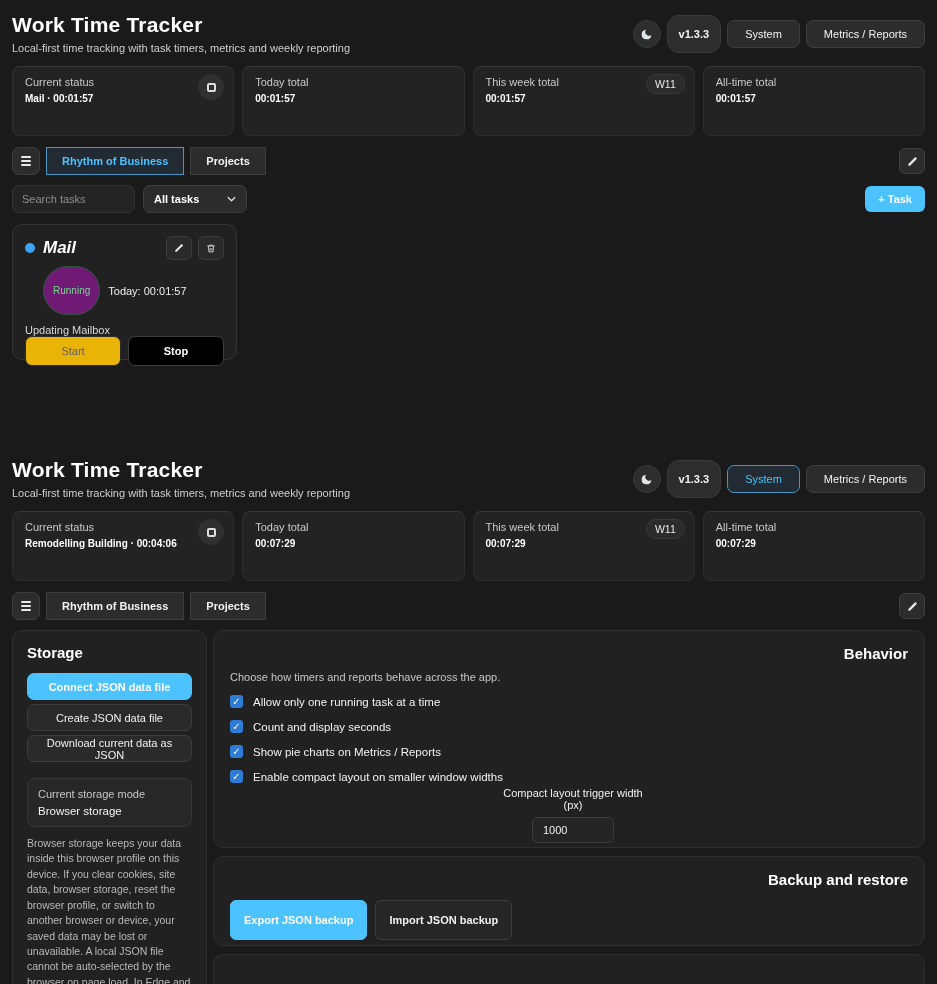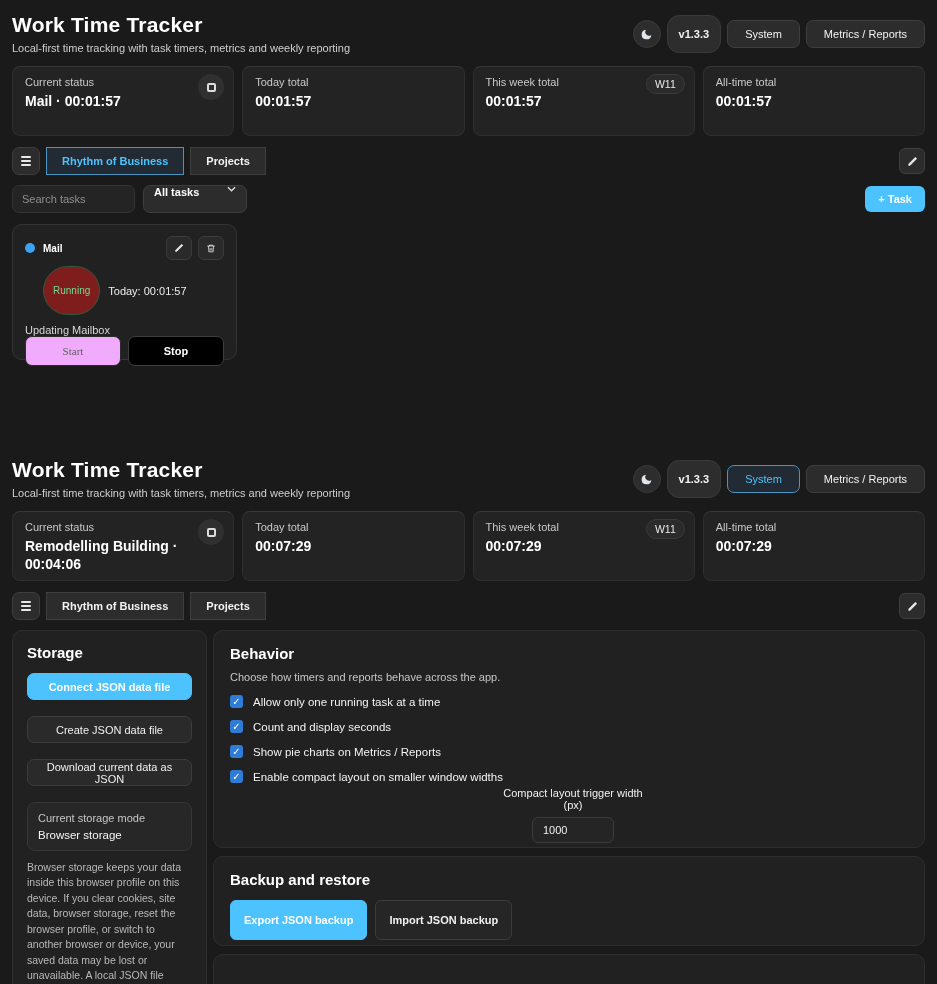--- a/index.html
+++ b/index.html
@@ -23,21 +23,21 @@
     display:flex; align-items:center; font-size:11px; font-weight:bold; color:#f2f2f2; }
   .nav-btn { height:28px; padding:0 17px; border-radius:7px; background:#2c2c2c; border:1px solid #3e3e3e;
     color:#f2f2f2; font-size:11px; display:flex; align-items:center; cursor:pointer; font-family:inherit; }
   .nav-btn.active { color:#4cc2ff; border-color:#4795c2; background:#222b33; }
 
   
   .stats { display:grid; grid-template-columns:repeat(4,1fr); gap:8px; margin-top:12px; }
   .stat { position:relative; height:70px; background:#232323; border:1px solid #2e2e2e; border-top-color:#383838;
     border-radius:8px; padding:9px 12px; }
   .stat .lbl { font-size:11px; color:#c9c9c9; }
-  .stat .val { font-size:14px; font-weight:bold; margin-top:4px; line-height:1.3; }
+  .stat .val { font-size:10px; font-weight:bold; margin-top:4px; line-height:1.3; }
   .stat .corner { position:absolute; top:7px; right:9px; }
   .stopcircle-btn { width:26px; height:26px; border-radius:50%; background:#303030; border:none;
     display:flex; align-items:center; justify-content:center; cursor:pointer; }
   .stop-sq { width:9px; height:9px; border:2px solid #dcdcdc; border-radius:2px; }
   .wpill { height:20px; padding:0 8px; border-radius:10px; background:#2b2b2b; border:1px solid #3a3a3a;
     font-size:10.5px; display:flex; align-items:center; color:#e8e8e8; }
 
   
   .tabs { display:flex; gap:6px; margin-top:11px; align-items:center; }
   .icon-btn { width:28px; height:28px; border-radius:7px; background:#2c2c2c; border:1px solid #3e3e3e;
@@ -49,61 +49,61 @@
   .pencil-btn { width:26px; height:26px; border-radius:6px; background:#2c2c2c; border:1px solid #3e3e3e;
     display:flex; align-items:center; justify-content:center; cursor:pointer; }
   .hamb { display:flex; flex-direction:column; gap:2px; }
   .hamb i { display:block; width:10px; height:2px; background:#e8e8e8; border-radius:1px; }
 
   .searchrow { display:flex; gap:8px; margin-top:10px; align-items:center; }
   .search-input { width:123px; height:28px; background:#242424; border:1px solid #333; border-radius:7px;
     color:#eee; font-size:11px; padding:0 9px; font-family:inherit; outline:none; }
   .search-input::placeholder { color:#8e8e8e; }
   .select { width:104px; height:28px; background:#2c2c2c; border:1px solid #3e3e3e; border-radius:7px;
-    display:flex; align-items:flex-start; justify-content:space-between; padding:0 10px; font-size:11px;
+    display:flex; align-items:center; justify-content:space-between; padding:0 10px; font-size:11px;
     font-weight:bold; cursor:pointer; }
   .add-btn { height:26px; padding:0 13px; border-radius:6px; background:#4cc2ff; border:none; color:#fff;
     font-size:11px; font-weight:bold; display:flex; align-items:center; cursor:pointer; font-family:inherit; }
 
   
   .task-card { width:225px; height:136px; margin-top:11px; background:#212121; border:1px solid #343434;
     border-radius:10px; padding:11px 12px; display:flex; flex-direction:column; }
   .task-head { display:flex; align-items:center; }
   .dot { width:10px; height:10px; border-radius:50%; background:#3ba2f4; margin-right:8px; flex-shrink:0; }
-  .task-name { font-size:10px; font-weight:bold; flex:1; }
+  .task-name { font-size:17px; font-weight:bold; flex:1;font-style:italic; }
   .mini-btn { width:26px; height:24px; border-radius:6px; background:#2a2a2a; border:1px solid #3c3c3c;
     display:flex; align-items:center; justify-content:center; margin-left:6px; cursor:pointer; }
   .badge-row { display:flex; align-items:center; gap:8px; margin-top:6px; margin-left:18px; }
-  .badge { padding:18px 9px; border-radius:999px; background:#7f1d1d; border:1px solid #2e5a3e;
+  .badge { padding:18px 9px; border-radius:999px; background:#701a75; border:1px solid #2e5a3e;
     color:#74d98e; font-size:10px; }
   .today-txt { font-size:11px; color:#ececec; }
   .task-desc { font-size:11px; color:#d9d9d9; margin-top:9px; }
   .task-actions { display:flex; gap:7px; margin-top:auto; }
   .ta-btn { flex:1; height:30px; border-radius:7px; font-size:11px; display:flex; align-items:center;
     justify-content:center; font-family:inherit; cursor:pointer; }
-  .ta-btn.start { background:#f0abfc; border:1px solid #2c2c2c; color:#616161;font-family:Liberation Serif, serif; }
+  .ta-btn.start { background:#eab308; border:1px solid #2c2c2c; color:#616161; }
   .ta-btn.stop { background:#000000; border:1px solid #3e3e3e; color:#fff; font-weight:bold; }
 
   
   .settings { display:flex; gap:6px; margin-top:10px; align-items:flex-start; }
   .storage-card { width:195px; flex-shrink:0; background:#212121; border:1px solid #2e2e2e;
     border-radius:10px 10px 0 0; padding:13px 14px; }
   .storage-card h2 { font-size:15px; margin:0; font-weight:bold; }
   .s-btn { display:flex; align-items:center; justify-content:center; width:100%; height:27px; border-radius:7px;
-    background:#2a2a2a; border:1px solid #3c3c3c; color:#f0f0f0; font-size:11px; margin-top:16px;
+    background:#2a2a2a; border:1px solid #3c3c3c; color:#f0f0f0; font-size:11px; margin-top:4px;
     cursor:pointer; font-family:inherit; }
   .s-btn.primary { background:#4cc2ff; border-color:#4cc2ff; color:#fff; font-weight:bold; margin-top:12px; }
   .mode-card { margin-top:16px; background:#272727; border:1px solid #373737; border-radius:8px; padding:9px 10px; }
   .mode-lbl { font-size:11px; color:#c6c6c6; }
   .mode-val { font-size:11.5px; margin-top:5px; color:#f4f4f4; }
   .note { font-size:10.5px; line-height:1.47; color:#b9b9b9; margin-top:9px; }
 
   .right-col { flex:1; display:flex; flex-direction:column; gap:8px; }
   .panel { background:#212121; border:1px solid #2e2e2e; border-radius:10px; padding:14px 16px 12px 16px; }
-  .panel h2 { font-size:15px; margin:0; font-weight:bold; }
+  .panel h2 { font-size:15px; margin:0; font-weight:bold;text-align:right; }
   #behavior-panel { height:218px; overflow:hidden; }
   .b-desc { font-size:11px; color:#c6c6c6; margin-top:9px; }
   .cb-row { display:flex; align-items:center; gap:10px; margin-top:12px; cursor:pointer; }
   .cb { width:13px; height:13px; border-radius:3px; background:#2e7cd6; display:flex; align-items:center;
     justify-content:center; color:#fff; font-size:10px; line-height:1; flex-shrink:0; }
   .cb-lbl { font-size:11.5px; color:#f2f2f2; }
   .width-field { margin-left:273px; width:140px; text-align:center; margin-top:4px; }
   .width-lbl { font-size:11px; color:#f0f0f0; }
   .width-input { width:82px; height:26px; margin-top:6px; background:#252525; border:1px solid #3c3c3c;
     border-radius:6px; color:#eee; font-size:11px; padding:0 10px; font-family:inherit; outline:none; }

